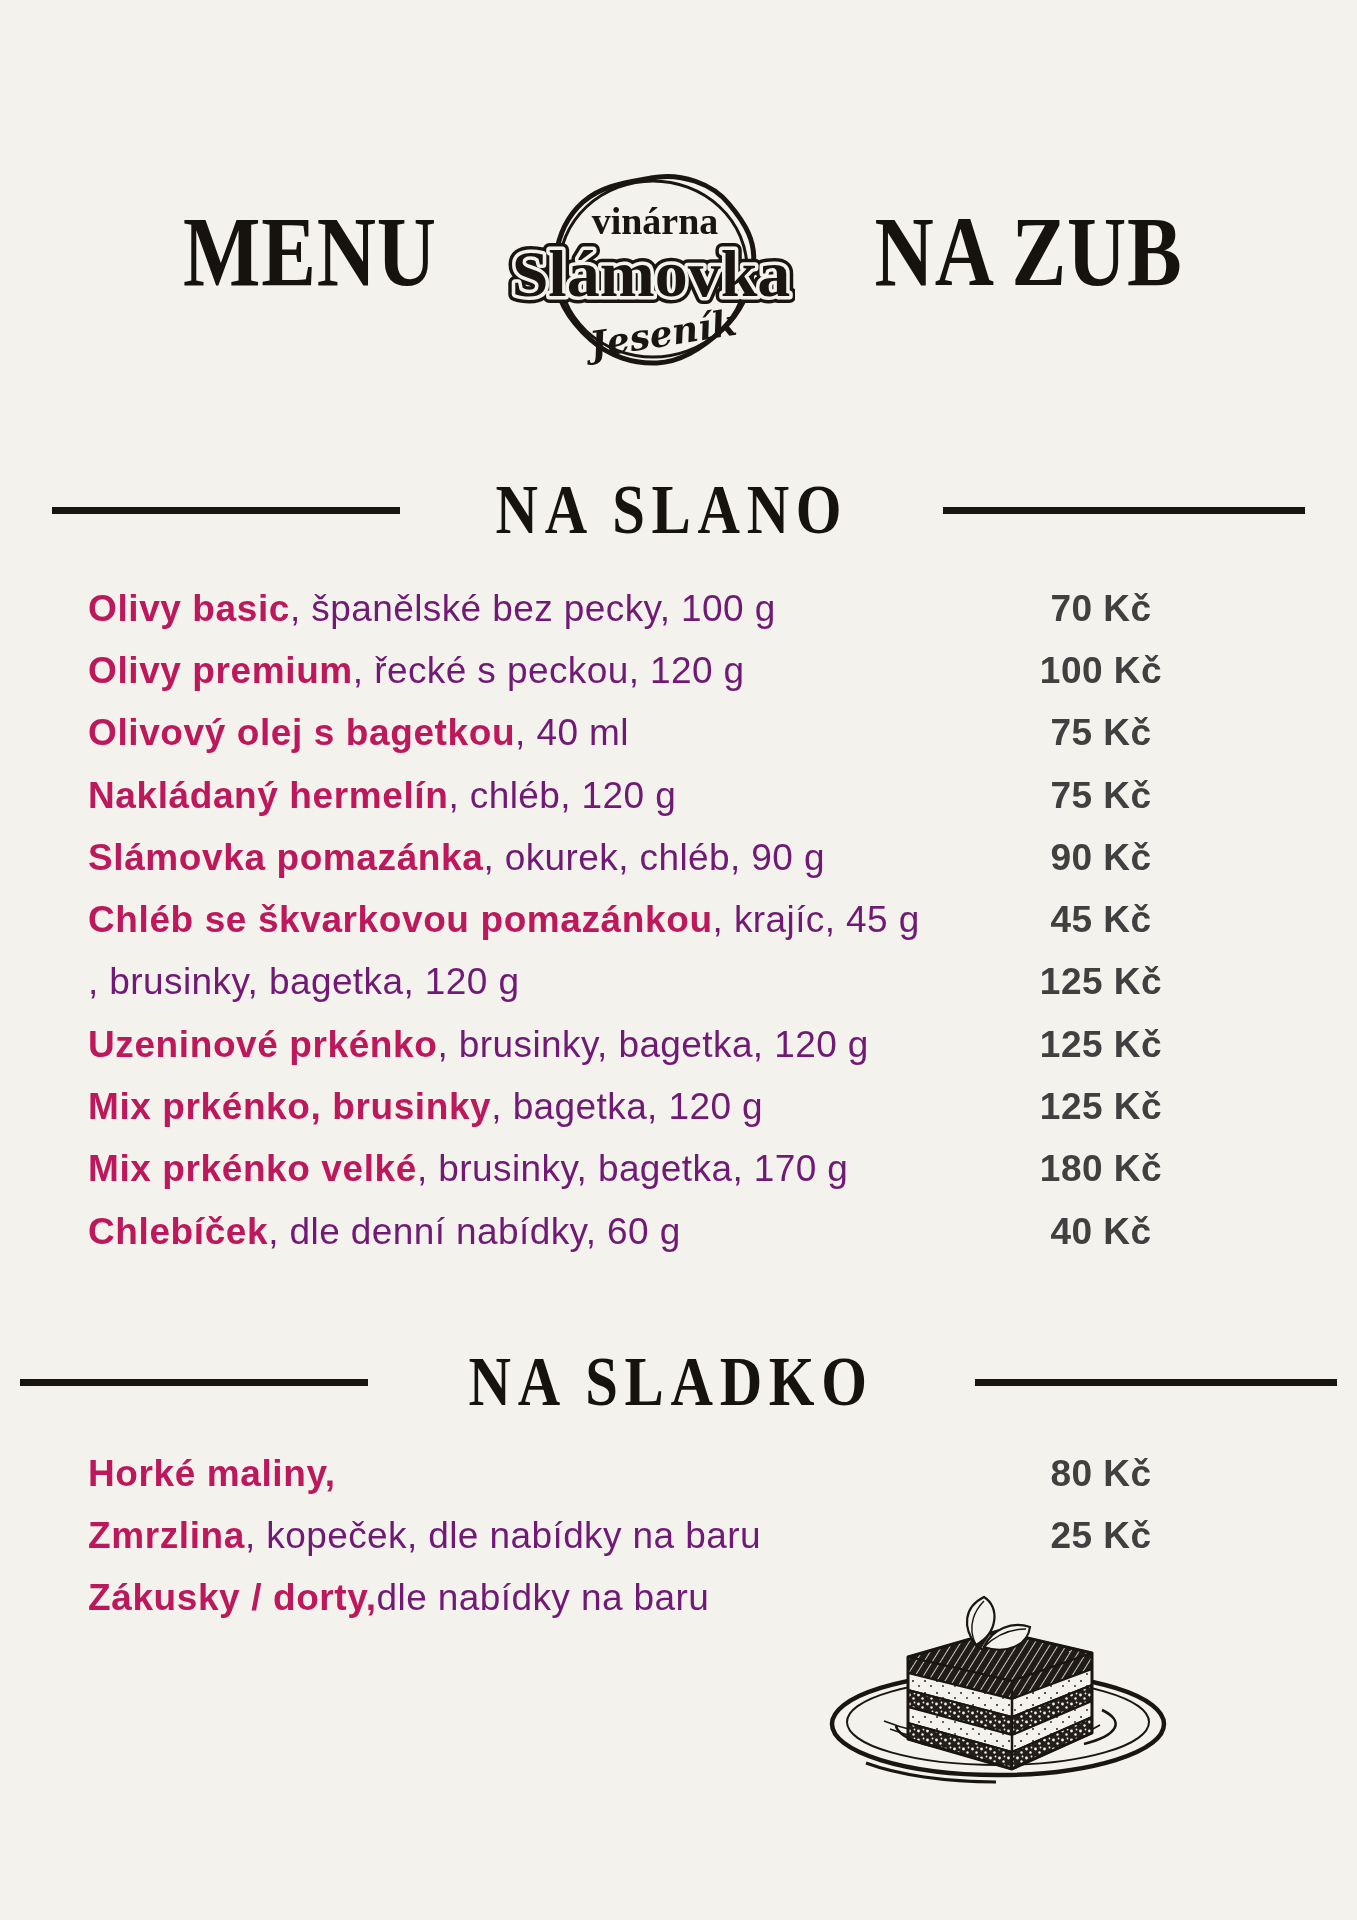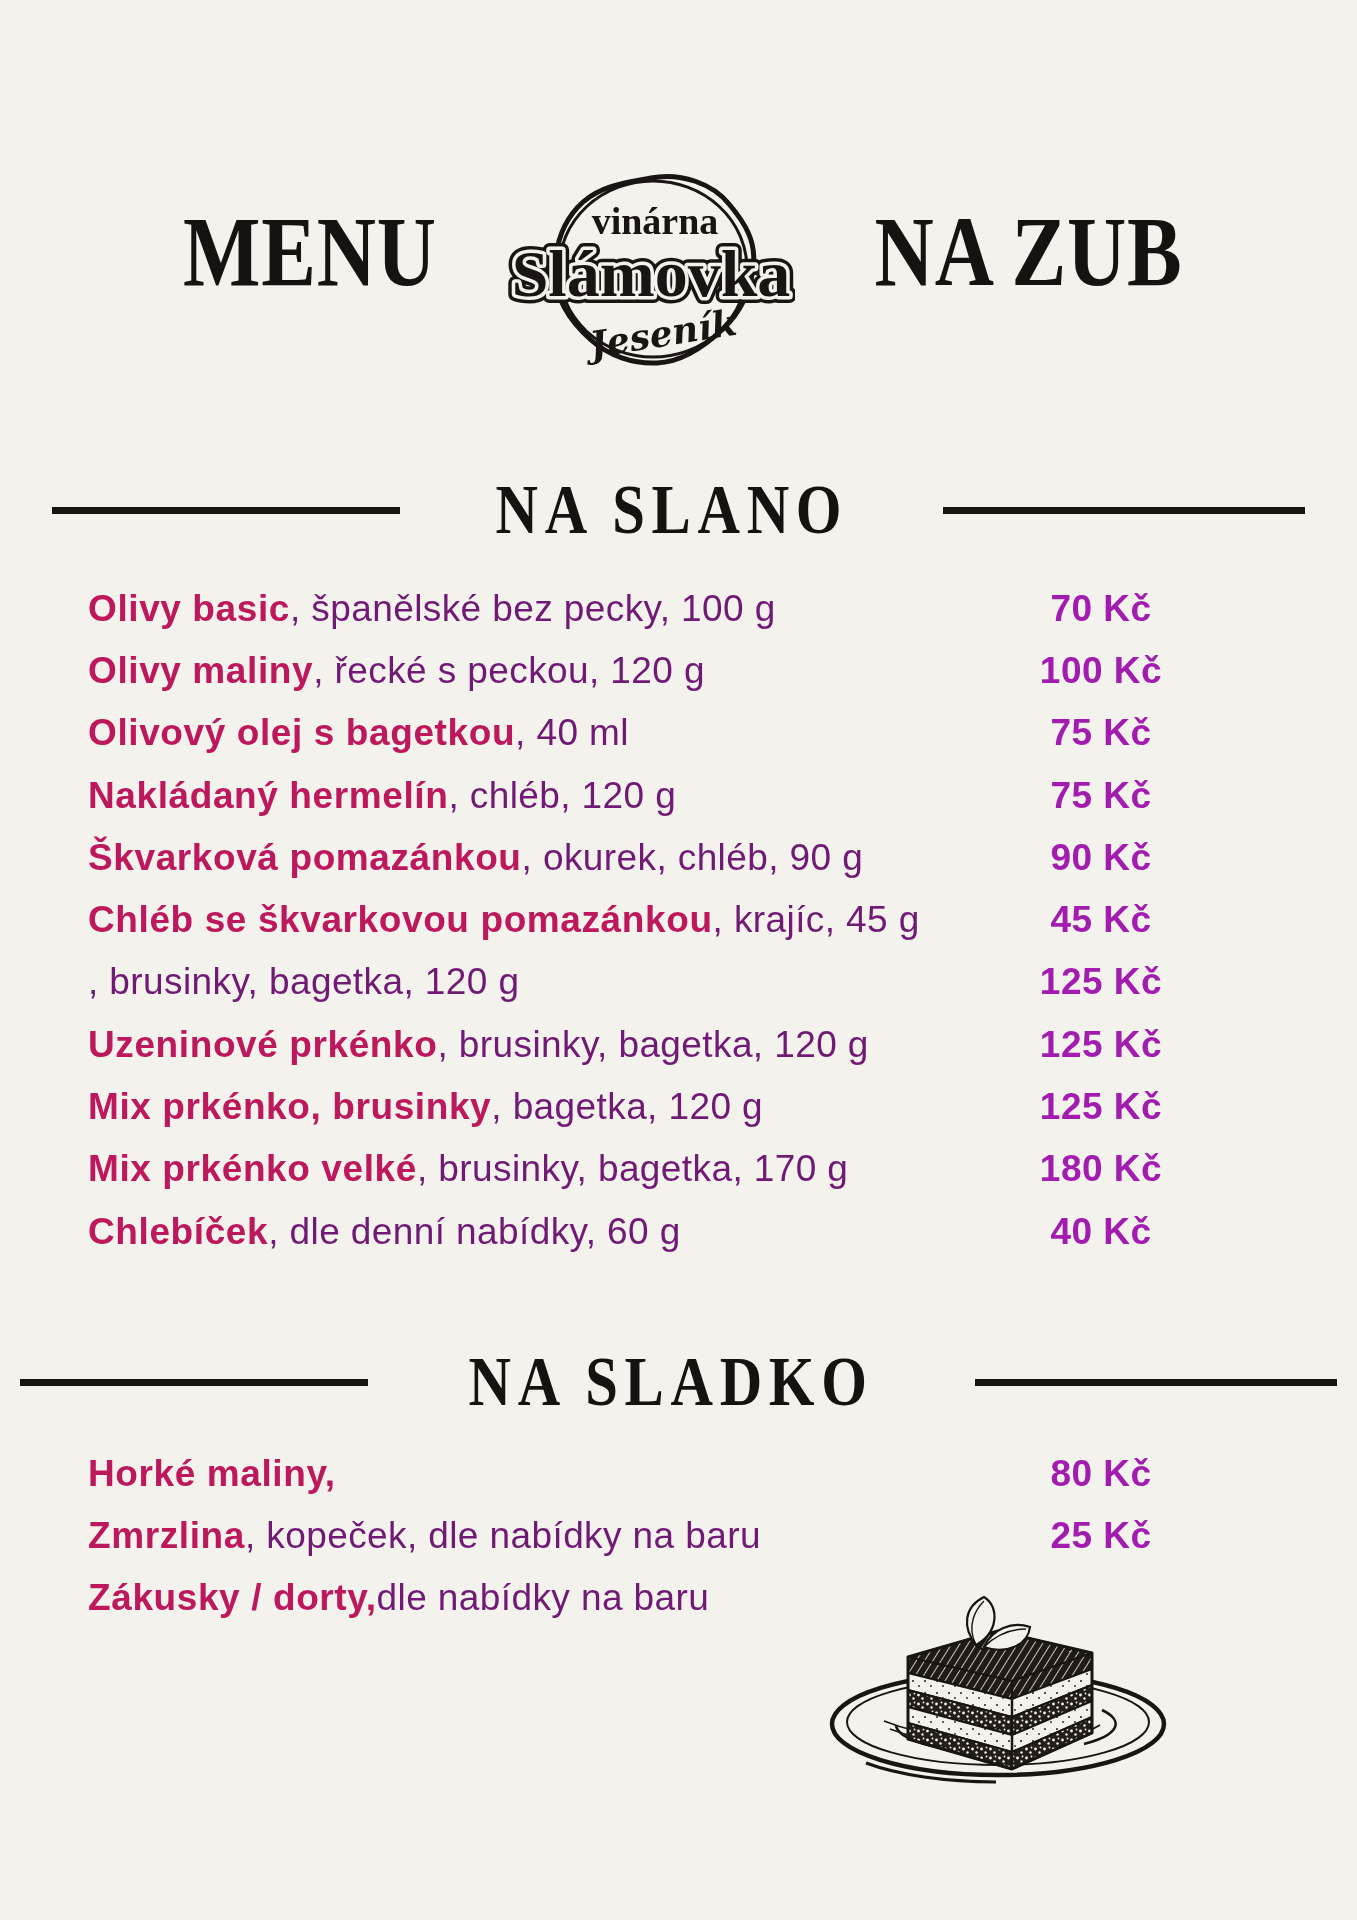--- a/index.html
+++ b/index.html
@@ -45,21 +45,21 @@
   .menu-row {
     position:relative; height:62.3px;
     display:flex; align-items:center;
     padding-left:88px; padding-right:260px;
     font-size:37px; line-height:1; white-space:nowrap;
   }
   .item-name { font-weight:700; letter-spacing:0.6px; color:#be185d; }
   .item-desc { font-weight:400; letter-spacing:0.4px; color:#701a75; }
   .item-price {
     position:absolute; right:141px; width:230px; text-align:center;
-    font-weight:700; letter-spacing:0.5px; color:#a21caf;
+    font-weight:700; letter-spacing:0.5px; color:#404040;
   }
   
   .cake-svg { position:absolute; left:826px; top:1593px; }
 </style>
 </head>
 <body>
 
 <div class="hdr-title left">MENU</div>
 <div class="hdr-title right">NA ZUB</div>
 
@@ -87,36 +87,36 @@
   <div class="rule right"></div>
 </div>
 
 <div class="rows slano">
     <div class="menu-row">
     <span class="item-name">Olivy basic</span>
       <span class="item-desc">, španělské bez pecky, 100 g</span>
     <span class="item-price">70 Kč</span>
   </div>
     <div class="menu-row">
-    <span class="item-name">Olivy maliny</span>
+    <span class="item-name">Olivy premium</span>
       <span class="item-desc">, řecké s peckou, 120 g</span>
     <span class="item-price">100 Kč</span>
   </div>
     <div class="menu-row">
     <span class="item-name">Olivový olej s bagetkou</span>
       <span class="item-desc">, 40 ml</span>
     <span class="item-price">75 Kč</span>
   </div>
     <div class="menu-row">
     <span class="item-name">Nakládaný hermelín</span>
       <span class="item-desc">, chléb, 120 g</span>
     <span class="item-price">75 Kč</span>
   </div>
     <div class="menu-row">
-    <span class="item-name">Škvarková pomazánkou</span>
+    <span class="item-name">Slámovka pomazánka</span>
       <span class="item-desc">, okurek, chléb, 90 g</span>
     <span class="item-price">90 Kč</span>
   </div>
     <div class="menu-row">
     <span class="item-name">Chléb se škvarkovou pomazánkou</span>
       <span class="item-desc">, krajíc, 45 g</span>
     <span class="item-price">45 Kč</span>
   </div>
     <div class="menu-row">
       <span class="item-desc">, brusinky, bagetka, 120 g</span>

